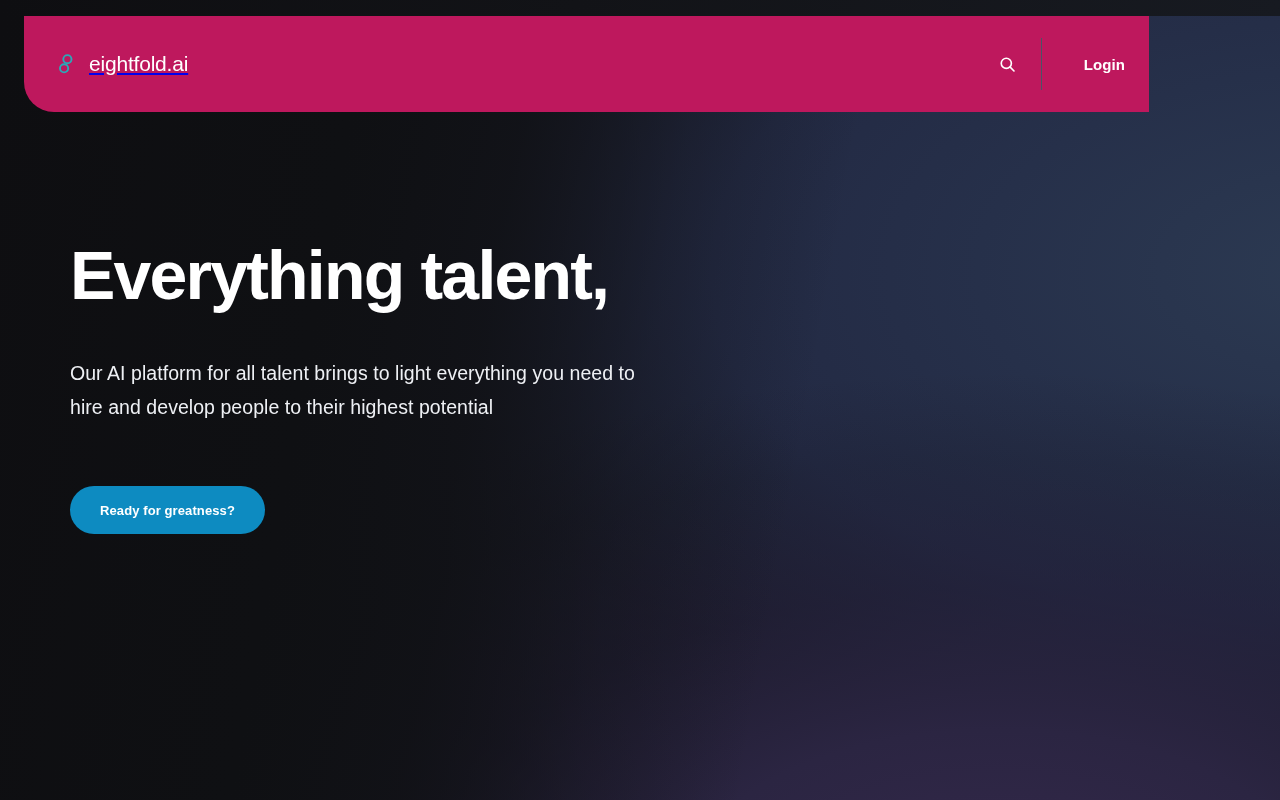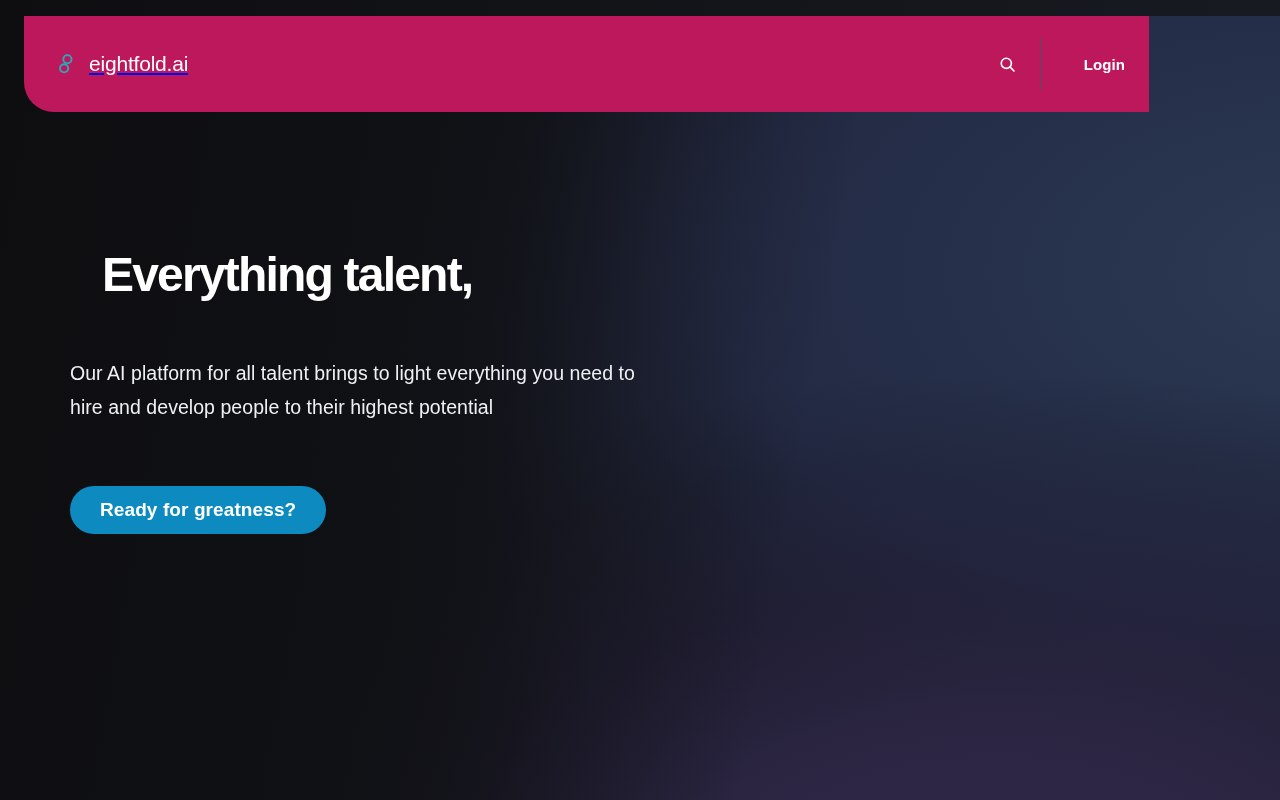--- a/index.html
+++ b/index.html
@@ -83,38 +83,38 @@
     font-family:"Liberation Sans", sans-serif;
   }
   #login {
     color:#ffffff; font-size:15px; font-weight:700; letter-spacing:0.1px;
     margin-left:20px; cursor:pointer; text-decoration:none; white-space:nowrap;
   }
 
   
   #hero { position:absolute; left:70px; top:232px; width:760px; }
   #headline {
-    font-size:48px; line-height:86px; font-weight:700;
-    letter-spacing:-1.8px; color:#ffffff;margin-left:32px;
+    font-size:68px; line-height:86px; font-weight:700;
+    letter-spacing:-1.8px; color:#ffffff;
   }
   #headline .line2 {
     display:block;
     background:linear-gradient(98deg,#ffffff 0%,#d6f3f2 13%,#a9e7ea 30%,#7bdbe8 48%,#49cfe8 68%,#33c8e8 84%,#30c6e8 100%);
     -webkit-background-clip:text; background-clip:text;
     -webkit-text-fill-color:transparent; color:transparent;
   }
   #subhead {
     margin-top:38px;
     font-size:19.5px; line-height:34px; color:#eef0f4;
     font-weight:400; letter-spacing:0.05px; max-width:600px;
   }
   #cta {
     margin-top:62px;
     background:#0d8bc1; color:#ffffff;
-    font-size:19px; font-weight:700; letter-spacing:0.1px;
+    font-size:13px; font-weight:700; letter-spacing:0.1px;
     border:none; border-radius:999px;
     height:48px; padding:0 30px;
     display:inline-flex; align-items:center; justify-content:center;
     cursor:pointer; white-space:nowrap;
     font-family:"Liberation Sans", sans-serif;
   }
 </style>
 </head>
 <body>
 

